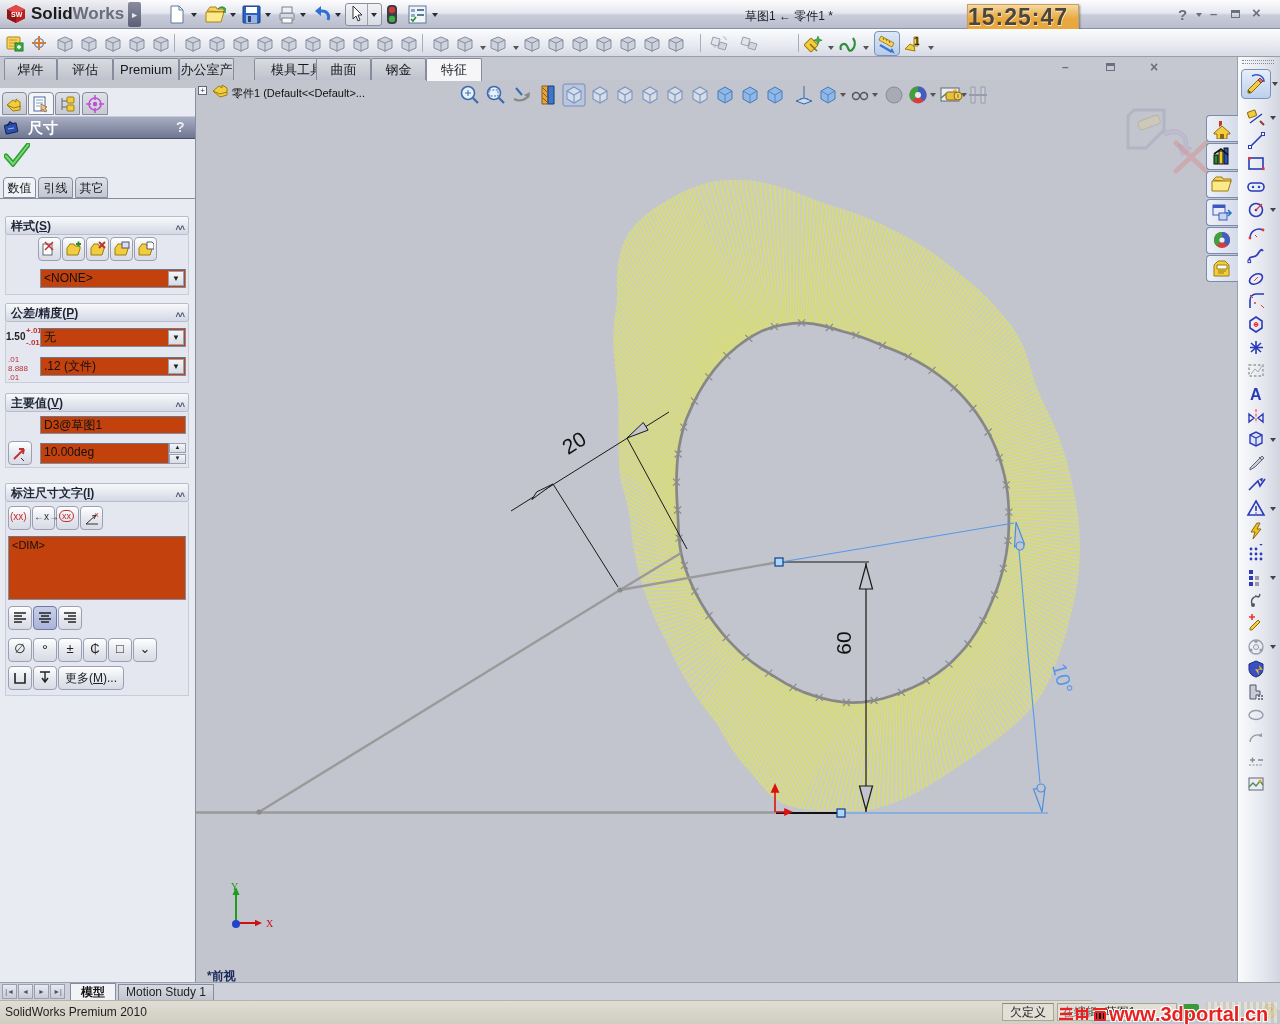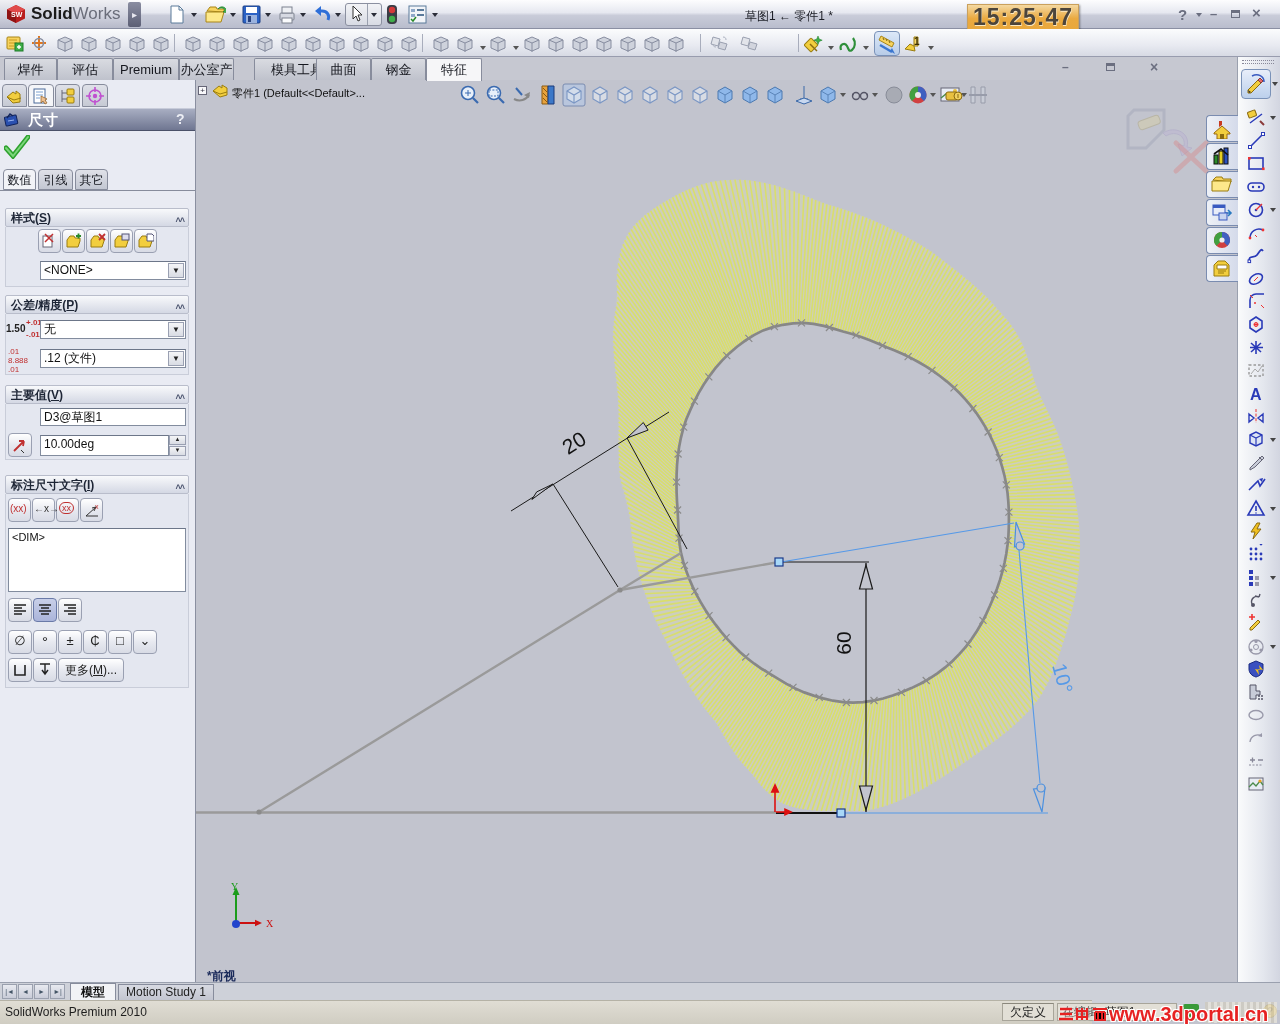--- a/index.html
+++ b/index.html
@@ -1,39 +1,39 @@
 <!DOCTYPE html>
 <html><head><meta charset="utf-8"><title>s</title><style>
 *{margin:0;padding:0;box-sizing:border-box}
 html,body{width:1280px;height:1024px;overflow:hidden}
 body{font-family:"Liberation Sans",sans-serif;background:#c2c4ce;position:relative}
 .abs{position:absolute}
 #titlebar{left:0;top:0;width:1280px;height:29px;background:linear-gradient(#fdfdfe,#e6e8f0 45%,#c9ccd9 55%,#b9bdcd);border-bottom:1px solid #8a8fa3}
 #logo{left:0;top:0;width:128px;height:28px;background:linear-gradient(#f0f0f4,#d5d7e2 50%,#b6b9c9);display:flex;align-items:center}
 #swcube{width:20px;height:20px;margin-left:6px}
 #logotext{font-size:17px;letter-spacing:0;margin-left:5px;color:#1a1a1a;font-weight:bold}
-#logotext span{color:#6a6d7a;font-weight:normal}
+#logotext span{color:#6a6d7a;font-weight:bold}
 #logoarr{left:128px;top:2px;width:13px;height:25px;background:linear-gradient(#8a8da1,#5c5f75);border-radius:2px;color:#e8e8f0;font-size:10px;text-align:center;line-height:25px}
 .dd{position:absolute;top:13px;width:0;height:0;border-left:3.5px solid transparent;border-right:3.5px solid transparent;border-top:4px solid #2a2d38}
 #doctitle{top:8px;left:745px;font-size:12px;color:#1c1e26}
-#clock{left:967px;top:4px;width:112px;height:27px;background:linear-gradient(#f4d9a2,#eaa93f 55%,#e9a83d);border:1px solid #caa05c;box-shadow:1px 1px 2px rgba(0,0,0,.4);color:#4c453c;font-weight:bold;font-size:23px;letter-spacing:1px;text-align:center;line-height:25px;font-family:"Liberation Sans";text-shadow:0.5px 0.5px 0 #fbe9c2}
+#clock{left:967px;top:4px;width:112px;height:27px;background:linear-gradient(#f4d9a2,#eaa93f 55%,#e9a83d);border:1px solid #caa05c;box-shadow:1px 1px 2px rgba(0,0,0,.4);color:#4c453c;font-weight:bold;font-size:23px;letter-spacing:1px;line-height:25px;font-family:"Liberation Sans";text-shadow:0.5px 0.5px 0 #fbe9c2}
 .wglyph{position:absolute;top:6px;color:#6b6f80;font-size:13px;font-weight:bold}
 #toolbar2{left:0;top:29px;width:1280px;height:28px;background:linear-gradient(#fbfcfd,#e8eaf1 60%,#d7dae4);border-bottom:1px solid #989cae}
 #tabrow{left:0;top:57px;width:1280px;height:23px;background:#c6c8d1}
 .rtab{position:absolute;top:1px;height:22px;background:linear-gradient(#d9dbe1,#bfc2cc);border:1px solid #878c9c;border-bottom:none;border-radius:2px 2px 0 0;font-size:13px;color:#16181f;text-align:center;line-height:21px}
 .rtab.act{background:#f6f6f8;height:23px;z-index:2}
-#leftpanel{left:0;top:80px;width:196px;height:902px;background:#e9ebf3;border-right:1px solid #8a8fa0}
+#leftpanel{left:0;top:88px;width:196px;height:902px;background:#e9ebf3;border-right:1px solid #8a8fa0}
 #viewport{left:196px;top:80px;width:1041px;height:902px;background:#c2c4ce}
 #rightstrip{left:1237px;top:57px;width:43px;height:925px;background:linear-gradient(90deg,#fafbfc,#e4e7ee 60%,#d2d5e0);border-left:1px solid #9aa0ae}
 #bottomtabs{left:0;top:982px;width:1280px;height:28px;background:#ced1d9;border-top:1px solid #9aa0ae}
 #statusbar{left:0;top:1000px;width:1092px;height:24px;background:linear-gradient(#e0ddd4,#d0cdc2);border-top:1px solid #b5b2a6;font-size:12px;color:#1e1e1e}
 .panhdr{position:absolute;left:5px;width:184px;height:19px;background:linear-gradient(#f8f9fb,#d4d8e4);border:1px solid #b9bdcb;border-radius:2px;font-size:12px;font-weight:bold;color:#1e2636;line-height:18px;padding-left:5px}
 .chev{position:absolute;right:4px;top:2px;font-size:9px;color:#47506b;letter-spacing:-1px}
 .pbtn{position:absolute;height:24px;background:linear-gradient(#ffffff,#e7e9f0 50%,#d8dbe5);border:1px solid #9aa0b2;border-radius:4px}
-.sunk{position:absolute;background:#ffffff;border:1px solid #828c9e;border-top-color:#6c7689;font-size:12px;color:#111;padding:1px 3px;line-height:15px}
+.sunk{position:absolute;background:#c2410c;border:1px solid #828c9e;border-top-color:#6c7689;font-size:12px;color:#111;padding:1px 3px;line-height:15px}
 .dda{position:absolute;right:1px;top:1px;bottom:1px;width:16px;background:linear-gradient(#f4f5f7,#d9dce4);border:1px solid #9aa0b2;text-align:center;color:#222;font-size:8px;line-height:14px}
 .ptab{position:absolute;top:0;height:21px;background:linear-gradient(#dfe1e8,#c3c7d2);border:1px solid #878c9c;border-radius:4px 4px 0 0;font-size:12px;color:#15181f;text-align:center;line-height:20px}
 .ptab.act{background:#f2f3f7;z-index:2}
 .sep{position:absolute;top:34px;width:1px;height:18px;background:#a8adbc}
 </style></head><body>
 <div class="abs" id="titlebar"></div>
 <div class="abs" id="logo">
     <svg id="swcube" viewBox="0 0 20 20">
       <polygon points="10,1 19,5.5 19,14.5 10,19 1,14.5 1,5.5" fill="#b91d1d"></polygon>
       <polygon points="10,1 19,5.5 10,10 1,5.5" fill="#e04a4a"></polygon>

